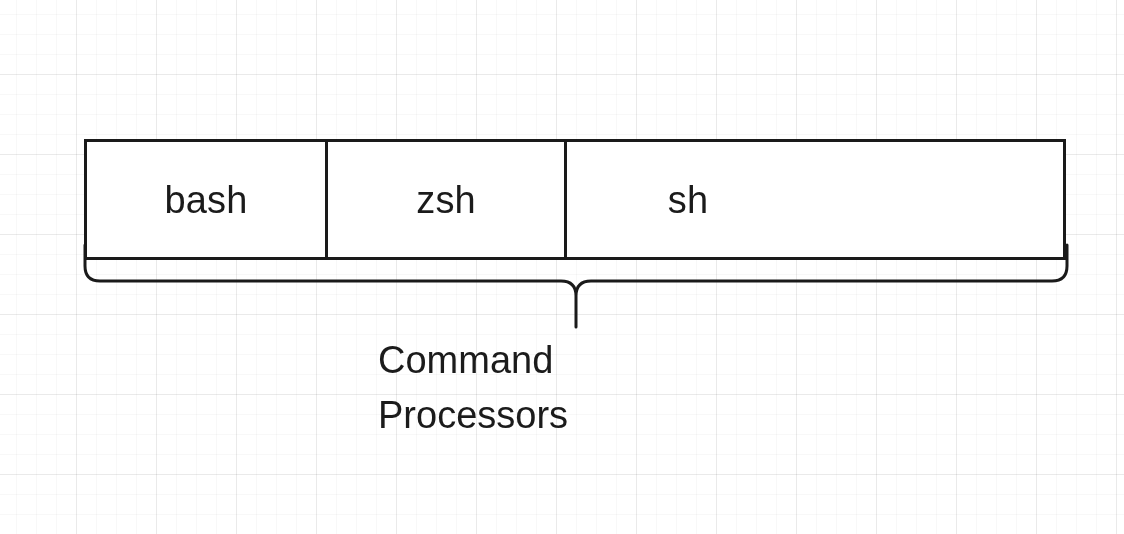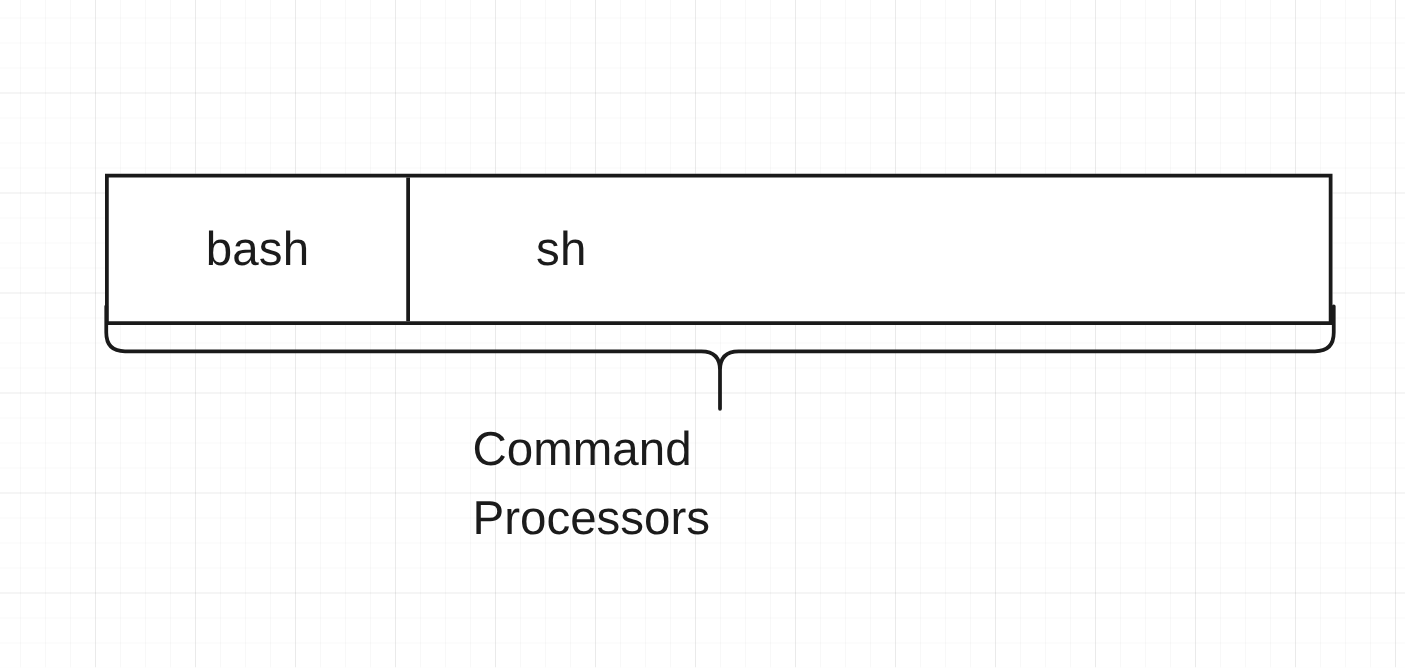--- a/index.html
+++ b/index.html
@@ -86,20 +86,23 @@
 </style>
 </head>
 <body>
 
 <div id="canvas">
 
   <div id="segmented-box">
     <div class="cell" style="width:241px">
       <span class="cell-label">bash</span>
     </div>
+    <div class="cell" style="width:239px">
+      <span class="cell-label">zsh</span>
+    </div>
     <div class="cell" style="width:242px">
       <span class="cell-label">sh</span>
     </div>
   </div>
 
   <svg id="brace-svg" viewBox="0 0 1040 115">
     <path d="M 25 15
              L 25 36
              Q 25 51 40 51
              L 501 51

